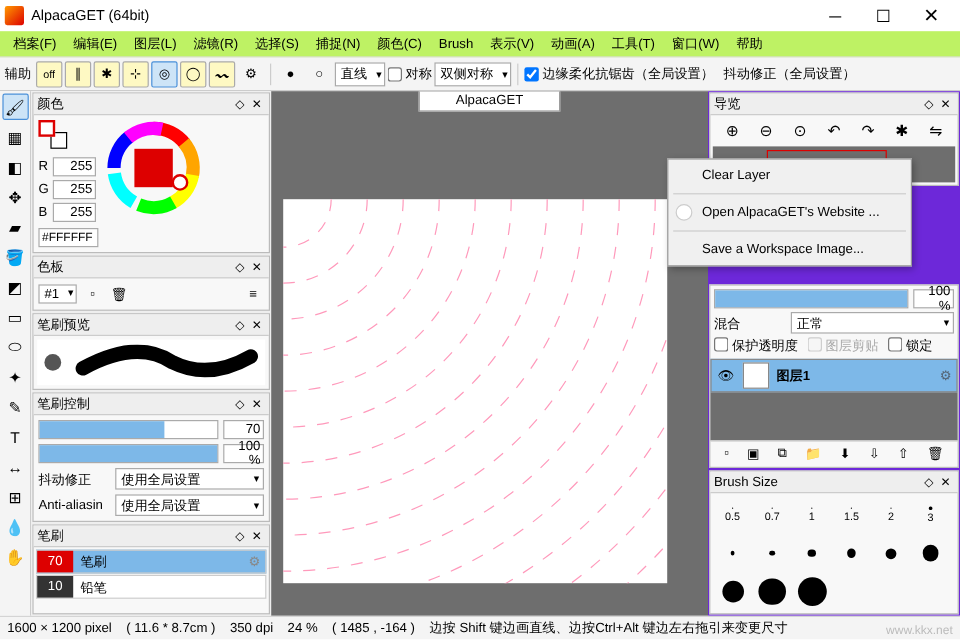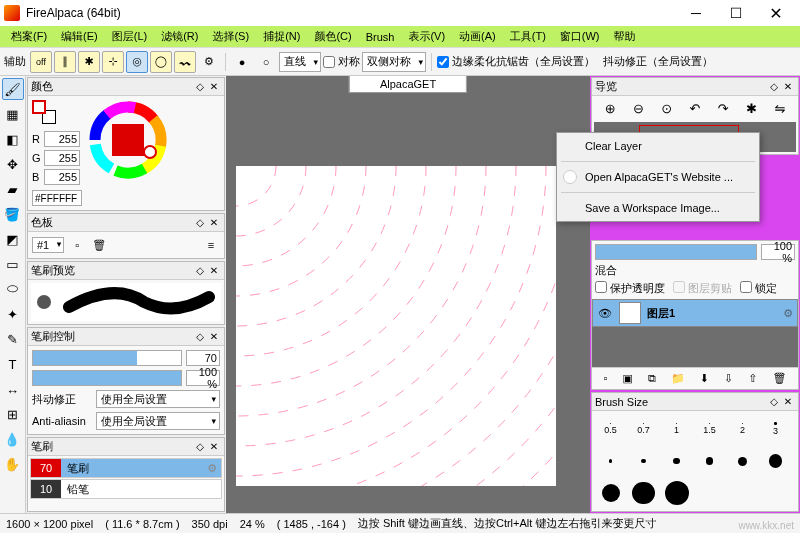--- a/index.html
+++ b/index.html
@@ -65,21 +65,21 @@
 .br-row.sel .br-size{background:#d00}
 .br-name{padding:0 6px;font-size:11px}
 .br-gear{margin-left:auto;margin-right:4px;color:#888}
 .canvas-area{flex:1;background:#6e6e6e;position:relative;overflow:hidden}
 .tab{position:absolute;top:0;left:50%;transform:translateX(-50%);background:#fff;border:1px solid #999;border-top:none;padding:2px 30px;font-size:11px}
 .canvas{position:absolute;left:10px;top:90px;width:320px;height:320px;background:#fff}
 .canvas svg{width:100%;height:100%}
 .avatar{position:absolute;right:6px;width:24px;height:24px;border-radius:50%}
 .avatar.a1{top:90px;background:#fff;border:1px solid #ccc}
 .avatar.a2{top:120px;background:#2196f3}
-.rightpanels{width:210px;background:#d946ef;display:flex;flex-direction:column;overflow:hidden}
+.rightpanels{width:210px;background:#6d28d9;display:flex;flex-direction:column;overflow:hidden}
 .nav-body{height:24px;display:flex;align-items:center;justify-content:space-around;padding:0 4px}
 .nav-body span{font-size:13px;cursor:default}
 .ctx-menu{position:absolute;left:556px;top:132px;width:204px;background:#f0f0f0;border:1px solid #999;box-shadow:2px 2px 6px rgba(0,0,0,0.3);z-index:100}
 .ctx-item{height:26px;display:flex;align-items:center;padding:0 8px 0 28px;position:relative;font-size:11px}
 .ctx-sep{height:1px;background:#ccc;margin:2px 4px}
 .ctx-icon{position:absolute;left:6px;width:14px;height:14px;border-radius:50%}
 .layer-opts{padding:3px;display:flex;flex-direction:column;gap:3px}
 .layer-row{display:flex;align-items:center;height:28px;background:#7db8e8;border:1px solid #888;padding:0 4px;gap:6px}
 .layer-thumb{width:22px;height:22px;background:#fff;border:1px solid #888}
 .layer-eye{width:16px;text-align:center}
@@ -93,21 +93,21 @@
 .watermark{position:absolute;right:6px;bottom:2px;font-size:10px;color:#bbb}
 .chk-row{display:flex;align-items:flex-start;gap:3px;font-size:11px}
 .chk-row input{width:12px;height:12px}
 .chk-row.disabled{color:#aaa}
 </style>
 </head>
 <body>
 
 <div class="titlebar">
   <div class="icon"></div>
-  <div class="title">FireAlpaca (64bit)</div>
+  <div class="title">AlpacaGET (64bit)</div>
   <div class="winbtns">
     <div>─</div>
     <div>☐</div>
     <div class="close">✕</div>
   </div>
 </div>
 
 <div class="menubar">
   <span>档案(F)</span>
   <span>编辑(E)</span>
@@ -366,20 +366,23 @@
     <div class="panel">
       <div class="layer-opts">
         <div class="slider-row">
             <div class="slider">
               <div class="fill" style="width:100%"></div>
             </div>
             <div class="slider-val">100 %</div>
           </div>
         <div class="opt-row">
             <label>混合</label>
+            <div class="sel">
+              <span>正常</span>
+            </div>
           </div>
         <div style="display:flex;gap:8px">
           <div class="chk-row">
               <input type="checkbox" style="">
               <span>保护透明度</span>
             </div>
           <div class="chk-row disabled">
               <input type="checkbox" disabled="" style="">
               <span>图层剪贴</span>
             </div>

